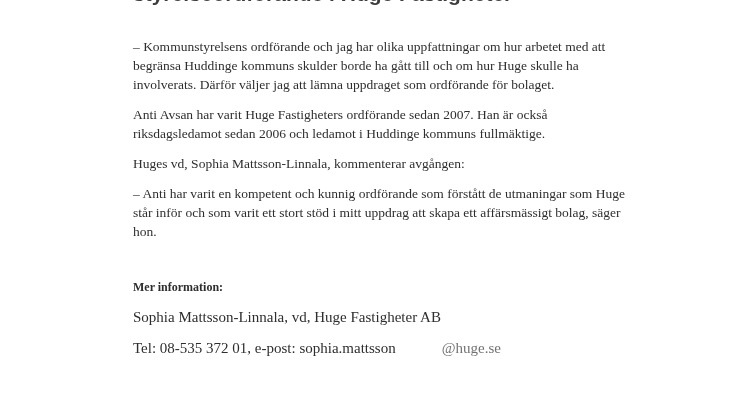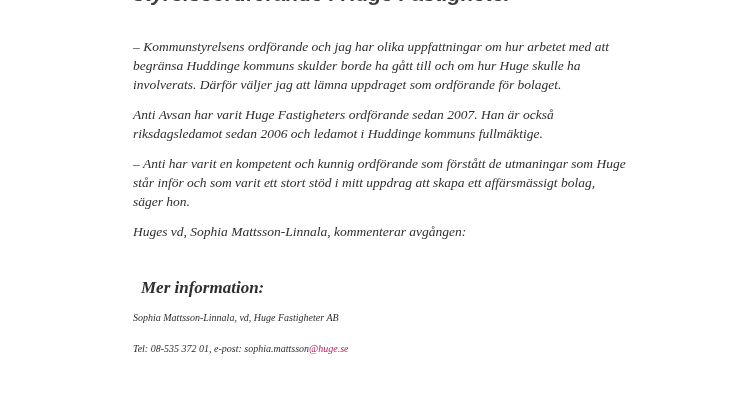--- a/index.html
+++ b/index.html
@@ -13,21 +13,20 @@
     overflow: hidden;
     position: relative;
     font-family: "Liberation Serif", serif;
     color: #2e2e2e;
   }
   .content {
     position: absolute;
     left: 133px;
     top: 0;
     width: 494px;
-    font-style: italic;
   }
   
   .heading-clip {
     height: 9px;
     overflow: hidden;
     position: relative;
   }
   .heading-clip h1 {
     margin: 0;
     position: absolute;
@@ -42,52 +41,53 @@
   }
   .para {
     font-size: 13.5px;
     line-height: 19px;
     margin: 0 0 11px 0;
   }
   .para.first {
     margin-top: 28px;
   }
   .section-label {
-    font-size: 17px;
+    font-size: 12px;
     line-height: 19px;
     font-weight: bold;
-    margin: 37px 0 11px 8px;
+    margin: 37px 0 11px 0;
   }
   .contact-line {
-    font-size: 10px;
+    font-size: 15px;
     line-height: 19px;
     margin: 0 0 12px 0;
   }
   .email-link {
-    color: #be185d;
+    color: #737373;
     text-decoration: none;
     cursor: pointer;
+    margin-left: 46px;
   }
 </style>
 </head>
 <body>
 
 <div class="content">
 
   <div class="heading-clip">
     <h1>styrelseordförande i Huge Fastigheter</h1>
   </div>
 
   <p class="para first">– Kommunstyrelsens ordförande och jag har olika uppfattningar om hur arbetet med att begränsa Huddinge kommuns skulder borde ha gått till och om hur Huge skulle ha involverats. Därför väljer jag att lämna uppdraget som ordförande för bolaget.</p>
 
   <p class="para">Anti Avsan har varit Huge Fastigheters ordförande sedan 2007. Han är också riksdagsledamot sedan 2006 och ledamot i Huddinge kommuns fullmäktige.</p>
 
+  <p class="para">Huges vd, Sophia Mattsson-Linnala, kommenterar avgången:</p>
+
   <p class="para">– Anti har varit en kompetent och kunnig ordförande som förstått de utmaningar som Huge står inför och som varit ett stort stöd i mitt uppdrag att skapa ett affärsmässigt bolag, säger hon.</p>
-
-  <p class="para">Huges vd, Sophia Mattsson-Linnala, kommenterar avgången:</p>
 
 
   <p class="section-label">Mer information:</p>
 
   <p class="contact-line">Sophia Mattsson-Linnala, vd, Huge Fastigheter AB</p>
 
   <p class="contact-line"><span>Tel: 08-535 372 01, e-post: sophia.mattsson</span><a class="email-link">@huge.se</a></p>
 
 </div>
 

